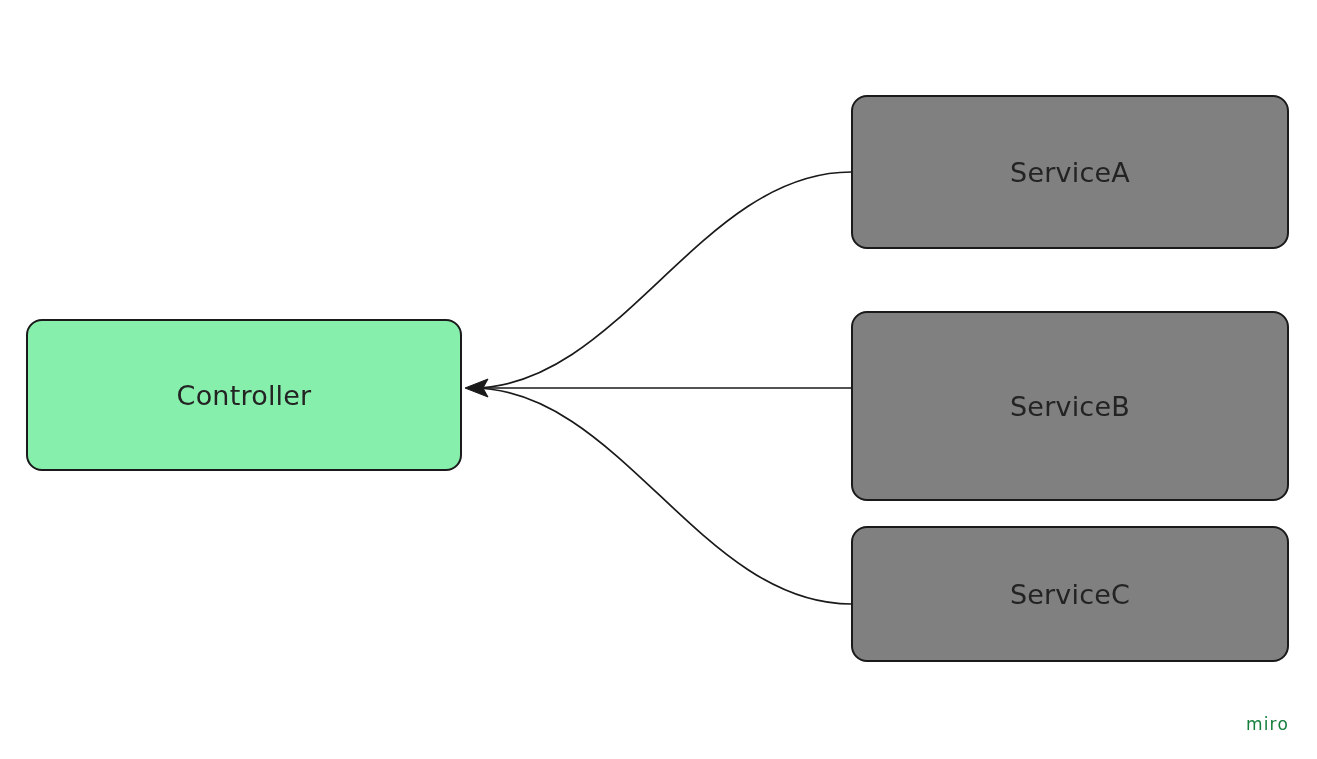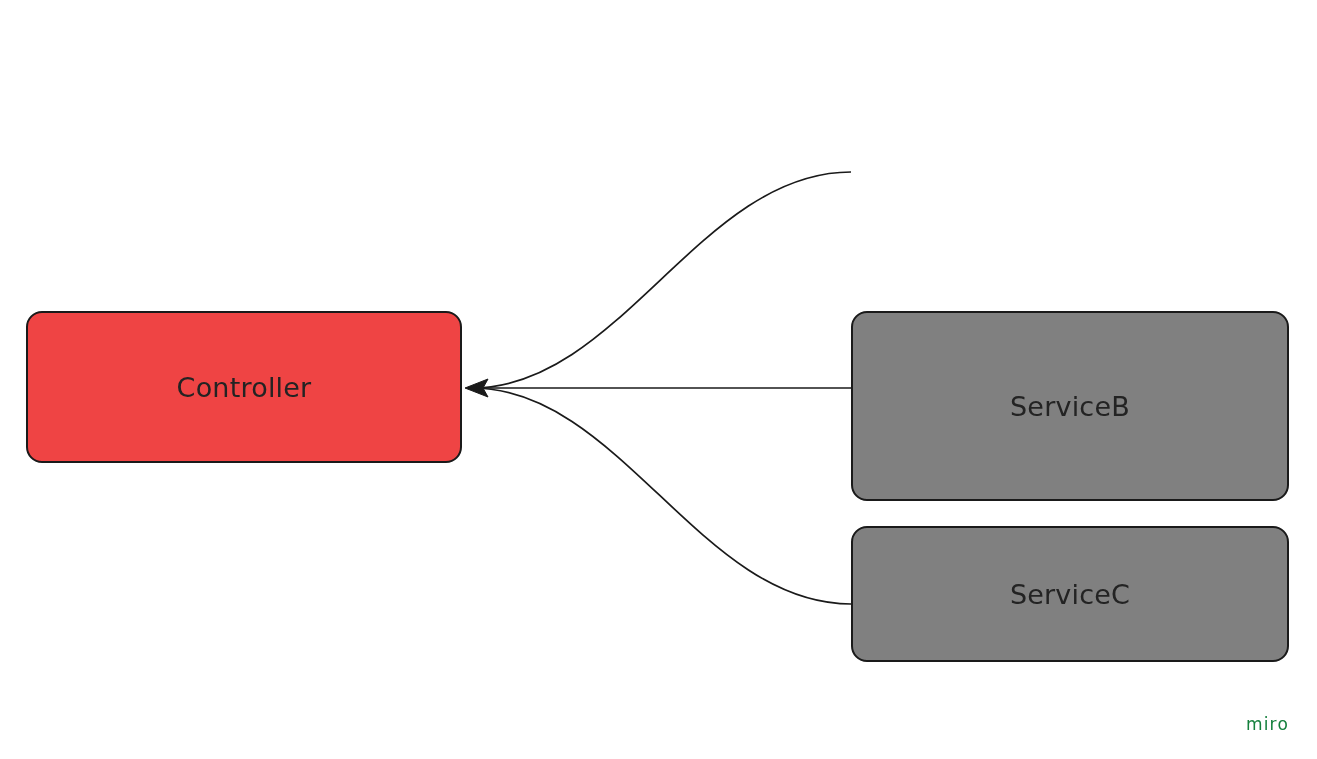--- a/index.html
+++ b/index.html
@@ -38,24 +38,24 @@
   .node-label {
     font-size: 27px;
     line-height: 1;
     color: #232323;
     letter-spacing: 0.2px;
     white-space: nowrap;
     font-weight: 400;
   }
   #node-controller {
     left: 26px;
-    top: 311px;
+    top: 319px;
     width: 436px;
     height: 152px;
-    background: #ef4444;
+    background: #86efac;
   }
   #node-servicea {
     left: 851px;
     top: 95px;
     width: 438px;
     height: 154px;
     background: #808080;
   }
   #node-serviceb {
     left: 851px;
@@ -92,20 +92,23 @@
     <path fill="none" stroke="#1a1a1a" stroke-width="1.7" d="M 851 172 C 700 172, 620 388, 472 388"></path>
     <path fill="none" stroke="#1a1a1a" stroke-width="1.7" d="M 851 388 L 472 388"></path>
     <path fill="none" stroke="#1a1a1a" stroke-width="1.7" d="M 851 604 C 700 604, 620 388, 472 388"></path>
     <polygon points="465,388 488,379 483,388 488,397" fill="#1a1a1a" stroke="#1a1a1a" stroke-width="1"></polygon>
   </svg>
 
   <div class="node" id="node-controller">
     <span class="node-label">Controller</span>
   </div>
 
+  <div class="node" id="node-servicea">
+    <span class="node-label">ServiceA</span>
+  </div>
 
   <div class="node" id="node-serviceb">
     <span class="node-label">ServiceB</span>
   </div>
 
   <div class="node" id="node-servicec">
     <span class="node-label">ServiceC</span>
   </div>
 
   <div id="watermark">miro</div>

